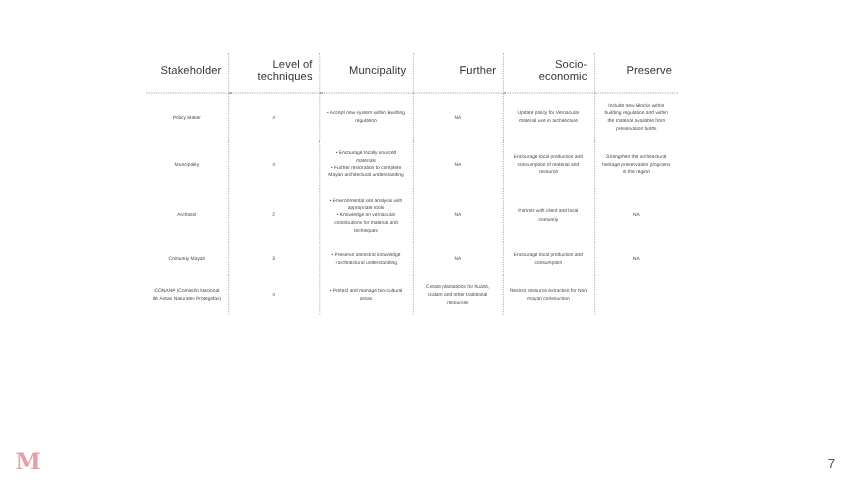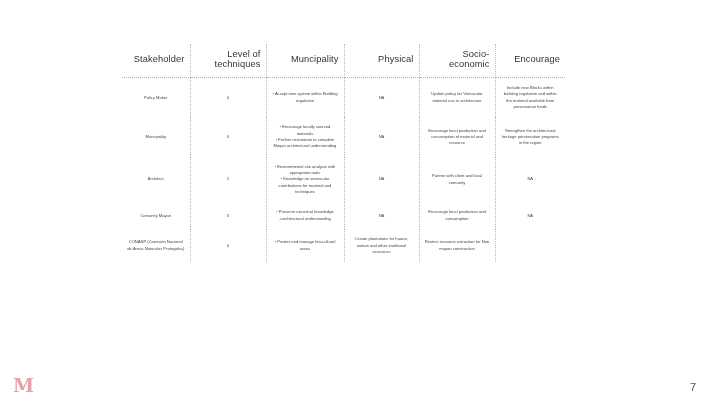--- a/index.html
+++ b/index.html
@@ -141,23 +141,23 @@
         <col class="col-w-contrib">
         <col class="col-w-physical">
         <col class="col-w-socio">
         <col class="col-w-political">
       </colgroup>
       <thead>
         <tr>
           <th class="col-stakeholder">Stakeholder</th>
           <th>Level of techniques</th>
           <th>Muncipality</th>
-          <th>Physical</th>
+          <th>Further</th>
           <th>Socio-economic</th>
-          <th>Encourage</th>
+          <th>Preserve</th>
         </tr>
       </thead>
       <tbody>
 
         <tr class="data-row">
           <td class="cell-name">Policy Maker</td>
           <td class="cell-level">4</td>
           <td class="cell-contribution">
             <span class="bullet-line">• Accept new system within Building regulation</span>
           </td>

